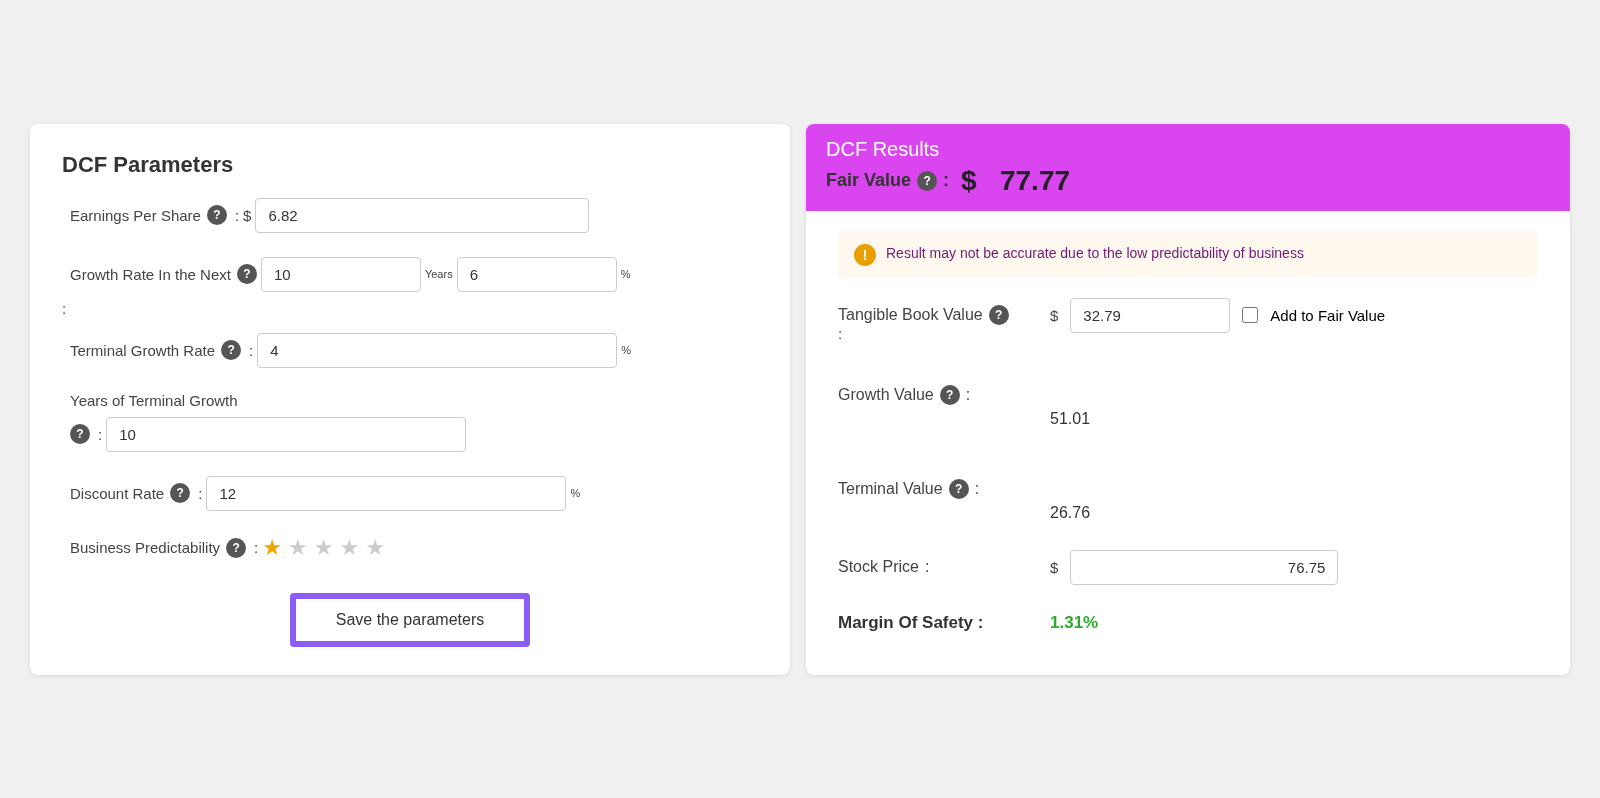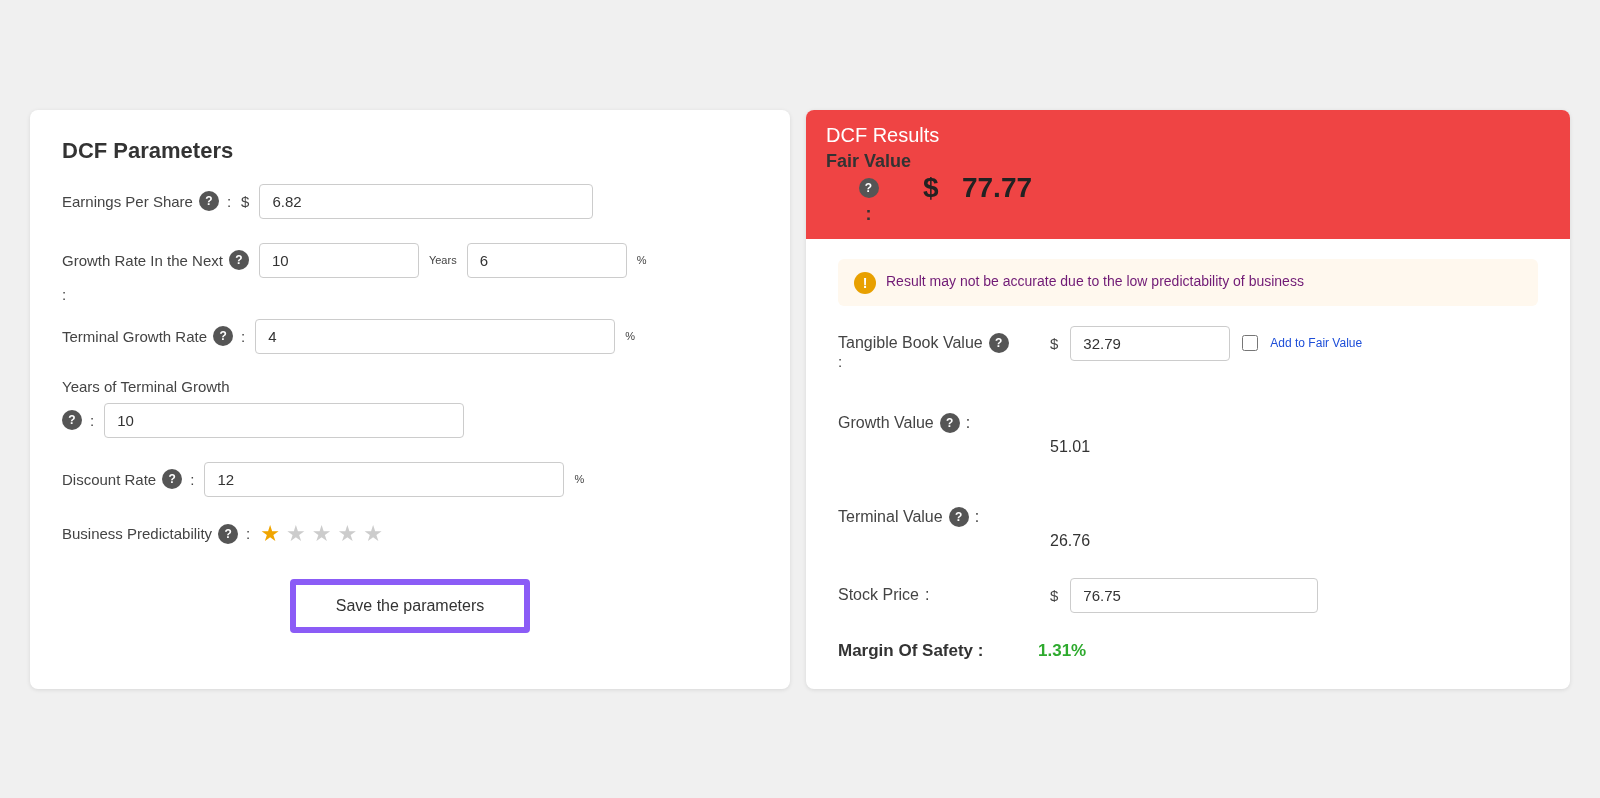--- a/index.html
+++ b/index.html
@@ -33,22 +33,23 @@
     .panel-title {
       font-size: 22px;
       font-weight: 600;
       color: #333;
       margin-bottom: 20px;
     }
     .field-row {
       display: flex;
       align-items: center;
       margin-bottom: 24px;
-      gap: 10px;
+      gap: 4px;
       flex-wrap: wrap;
+      margin-left: 8px;
     }
     .field-label {
       font-size: 15px;
       color: #444;
       display: flex;
       align-items: center;
       gap: 6px;
     }
     .help-icon {
       display: inline-flex;
@@ -109,21 +110,21 @@
       padding: 12px 40px;
       border: 6px solid #8b5cf6;
       background: #fff;
       border-radius: 4px;
       font-size: 16px;
       color: #333;
       cursor: pointer;
     }
     
     .dcf-results-header {
-      background: #ef4444;
+      background: #d946ef;
       border-radius: 8px 8px 0 0;
       padding: 14px 20px;
       margin: -28px -32px 20px;
     }
     .dcf-results-title {
       font-size: 20px;
       color: #fff;
       margin-bottom: 4px;
     }
     .fair-value-row {
@@ -131,21 +132,20 @@
       align-items: center;
       gap: 12px;
     }
     .fair-value-label {
       font-size: 18px;
       font-weight: bold;
       color: #333;
       display: flex;
       align-items: center;
       gap: 6px;
-      flex-direction: column;
     }
     .fair-value-amount {
       font-size: 28px;
       font-weight: bold;
       color: #222;
     }
     .warning-box {
       background: #fff8ee;
       border-radius: 6px;
       padding: 12px 16px;
@@ -191,26 +191,27 @@
       font-size: 16px;
       color: #333;
       margin-top: 48px;
     }
     .add-fair-value-checkbox {
       width: 16px;
       height: 16px;
       cursor: pointer;
     }
     .add-fair-value-label {
-      font-size: 12px;
-      color: #1d4ed8;
+      font-size: 15px;
+      color: #000000;
     }
     .margin-row {
       display: flex;
       align-items: flex-start;
+      gap: 12px;
       margin-top: 2px;
     }
     .margin-label {
       font-size: 17px;
       font-weight: bold;
       color: #333;
       min-width: 200px;
     }
     .margin-value {
       font-size: 17px;
@@ -354,21 +355,21 @@
       </span>
       <span class="result-value">26.76</span>
     </div>
 
     <div class="result-row">
       <span class="result-label">
         <span>Stock Price</span>
         <span>:</span>
       </span>
       <span class="dollar-sign">$</span>
-      <input type="text" class="input-field" style="width: 248px;" value="76.75">
+      <input type="text" class="input-field" style="width: 268px; text-align: right;" value="76.75">
     </div>
 
     <div class="margin-row">
       <span class="margin-label">Margin Of Safety :</span>
       <span class="margin-value">1.31%</span>
     </div>
   </div>
 </div>
 
 </body></html>

